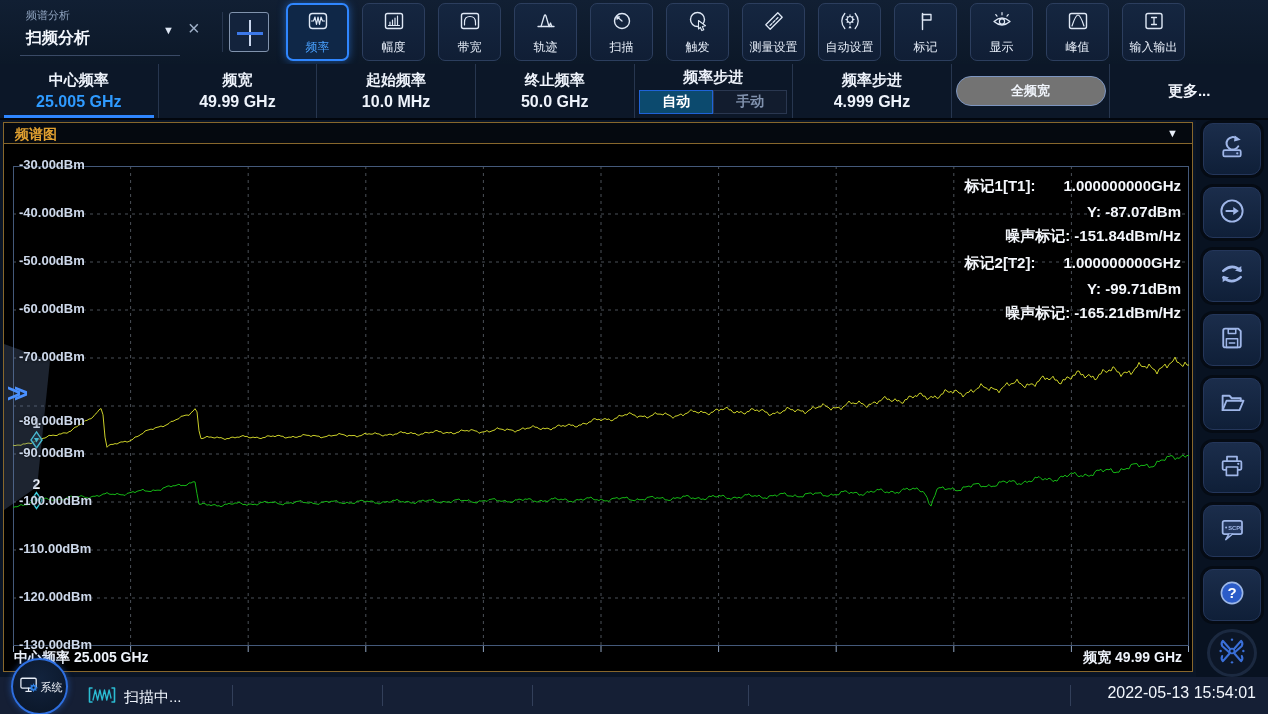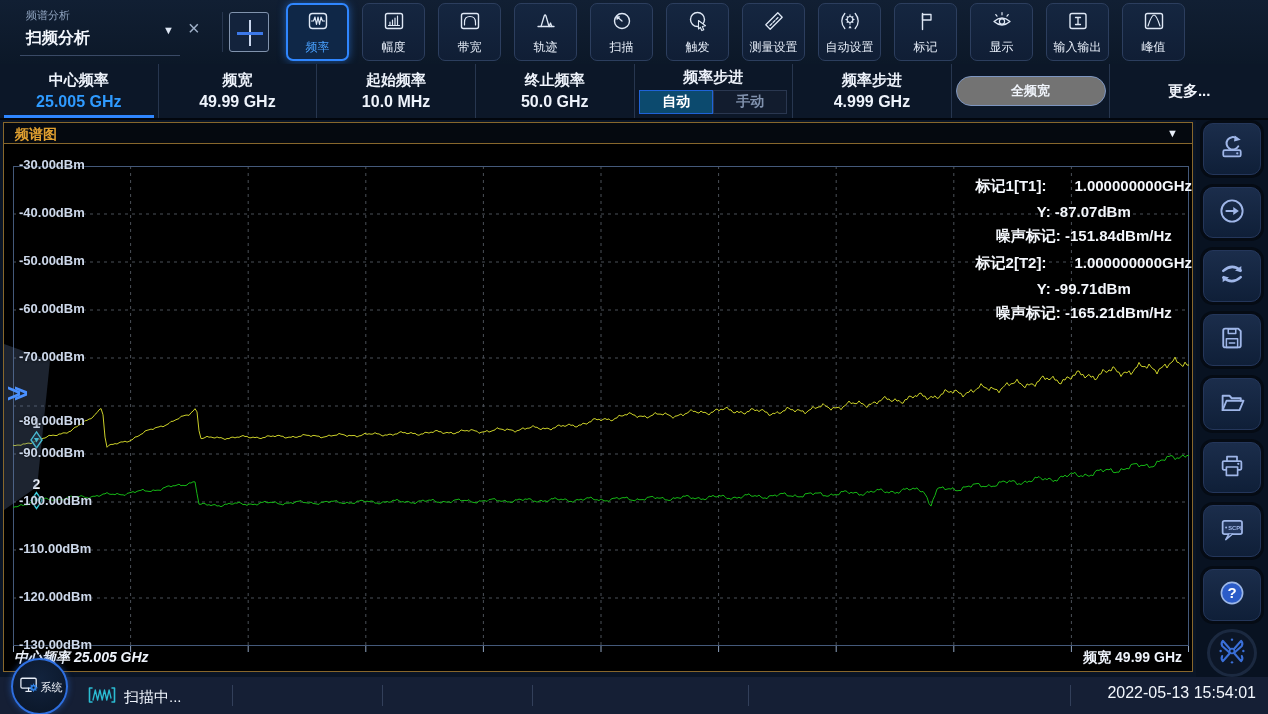--- a/index.html
+++ b/index.html
@@ -52,25 +52,25 @@
   
   .chart-panel { position:absolute; left:3px; top:122px; width:1190px; height:550px;
     background:#000; border:1px solid #87672c; }
   .chart-header { position:absolute; left:0; top:0; width:100%; height:21px;
     border-bottom:1px solid #87672c; background:#05090f; }
   .chart-title { position:absolute; left:11px; top:3px; font-size:14px; font-weight:bold; color:#e0a030; }
   .chart-caret { position:absolute; right:14px; top:4px; font-size:11px; color:#e8eef8; }
   .plot { position:absolute; left:9px; top:43px; width:1176px; height:488px; }
   .ylabel { position:absolute; left:15px; width:110px; height:18px; font-size:13px;
     font-weight:bold; color:#cdd8ea; z-index:6; text-shadow:0 0 3px #000; }
-  .readout { position:absolute; right:0; top:48px; text-align:center; z-index:7; }
+  .readout { position:absolute; right:11px; top:48px; text-align:right; z-index:7; }
   .readout .r-main { font-size:15px; font-weight:bold; color:#f4f7fc; line-height:29px; }
   .readout .r-main .rfreq { display:inline-block; margin-left:28px; }
   .readout .r-sub { font-size:15px; font-weight:bold; color:#f4f7fc; line-height:24px; }
-  .axis-bl { position:absolute; left:10px; bottom:4px; font-size:14px; font-weight:bold; color:#eef3fb;font-style:italic; }
+  .axis-bl { position:absolute; left:10px; bottom:4px; font-size:14px; font-weight:bold; color:#eef3fb; }
   .axis-br { position:absolute; right:10px; bottom:4px; font-size:14px; font-weight:bold; color:#eef3fb; }
   .expander { position:absolute; left:0; top:221px; width:46px; height:166px; z-index:5;
     background:rgba(96,118,160,0.30);
     clip-path:polygon(0 0, 100% 10%, 72% 86%, 0 100%); }
   .expander-arrows { position:absolute; left:3px; top:257px; z-index:6; color:#4a90ff;
     font-size:24px; font-weight:bold; letter-spacing:-7px; transform:scaleY(1.05); }
   
   .sidebar { position:absolute; right:0; top:120px; width:72px; height:557px;
     background:#081221; display:flex; flex-direction:column; align-items:center; padding-top:3px; }
   .sbtn { width:58px; height:54px; margin-bottom:12px; border-radius:10px;
@@ -182,31 +182,31 @@
         <div class="tbtn">
           <span class="ticon"><svg xmlns="http://www.w3.org/2000/svg" viewBox="0 0 24 24" fill="none" stroke-linecap="round" stroke-linejoin="round">
               <path d="M4 12.5 Q12 5.5 20 12.5 Q12 19.5 4 12.5 Z" stroke="#dfe8f5" stroke-width="1.3"></path>
               <circle cx="12" cy="12.5" r="2.6" stroke="#dfe8f5" stroke-width="1.2"></circle>
               <path d="M7 7.2 L5.8 5.6 M12 5.8 V3.6 M17 7.2 L18.2 5.6" stroke="#dfe8f5" stroke-width="1.2"></path>
             </svg></span>
           <span class="lbl">显示</span>
         </div>
         <div class="tbtn">
           <span class="ticon"><svg xmlns="http://www.w3.org/2000/svg" viewBox="0 0 24 24" fill="none" stroke-linecap="round" stroke-linejoin="round">
+              <rect x="3.5" y="4.5" width="17" height="15" rx="2" stroke="#dfe8f5" stroke-width="1.4"></rect>
+              <path d="M6 17 Q9.5 6 12 6 t6 11" stroke="#dfe8f5" stroke-width="1.2"></path>
+            </svg></span>
+          <span class="lbl">峰值</span>
+        </div>
+        <div class="tbtn">
+          <span class="ticon"><svg xmlns="http://www.w3.org/2000/svg" viewBox="0 0 24 24" fill="none" stroke-linecap="round" stroke-linejoin="round">
               <rect x="4" y="4.5" width="16" height="15" rx="2" stroke="#dfe8f5" stroke-width="1.4"></rect>
               <path d="M12 8.5 v7 M9.5 8.5 h5 M9.5 15.5 h5" stroke="#dfe8f5" stroke-width="1.3"></path>
             </svg></span>
           <span class="lbl">输入输出</span>
-        </div>
-        <div class="tbtn">
-          <span class="ticon"><svg xmlns="http://www.w3.org/2000/svg" viewBox="0 0 24 24" fill="none" stroke-linecap="round" stroke-linejoin="round">
-              <rect x="3.5" y="4.5" width="17" height="15" rx="2" stroke="#dfe8f5" stroke-width="1.4"></rect>
-              <path d="M6 17 Q9.5 6 12 6 t6 11" stroke="#dfe8f5" stroke-width="1.2"></path>
-            </svg></span>
-          <span class="lbl">峰值</span>
         </div>
       </div>
   </div>
 
   <div class="parambar" id="parambar">
       <div class="pcol active">
         <span class="plabel">中心频率</span>
         <span class="pvalue">25.005 GHz</span>
       </div>
       <div class="pcol">

